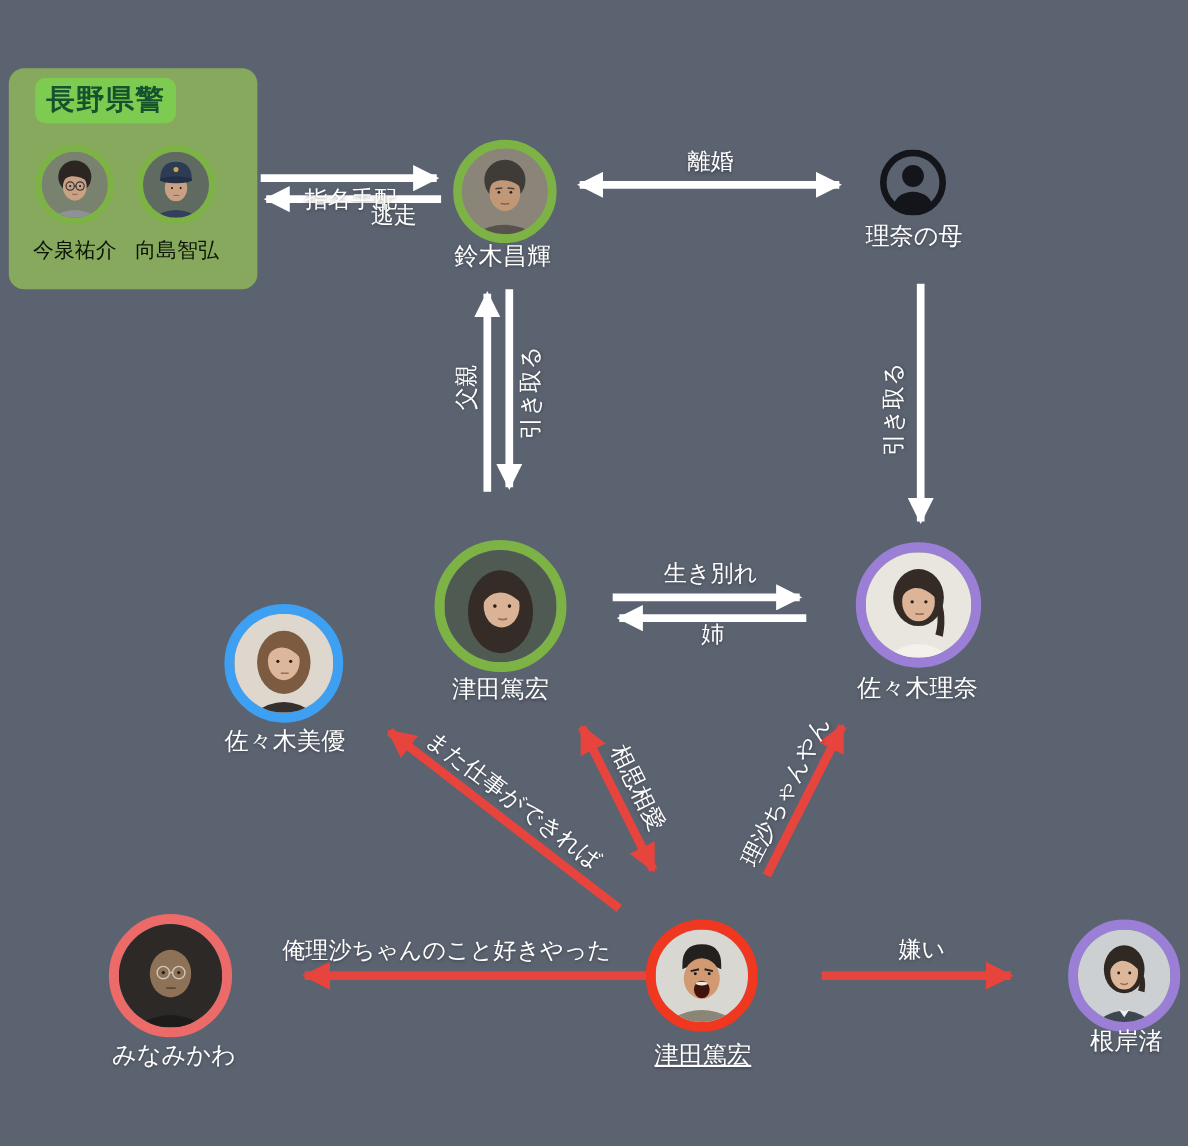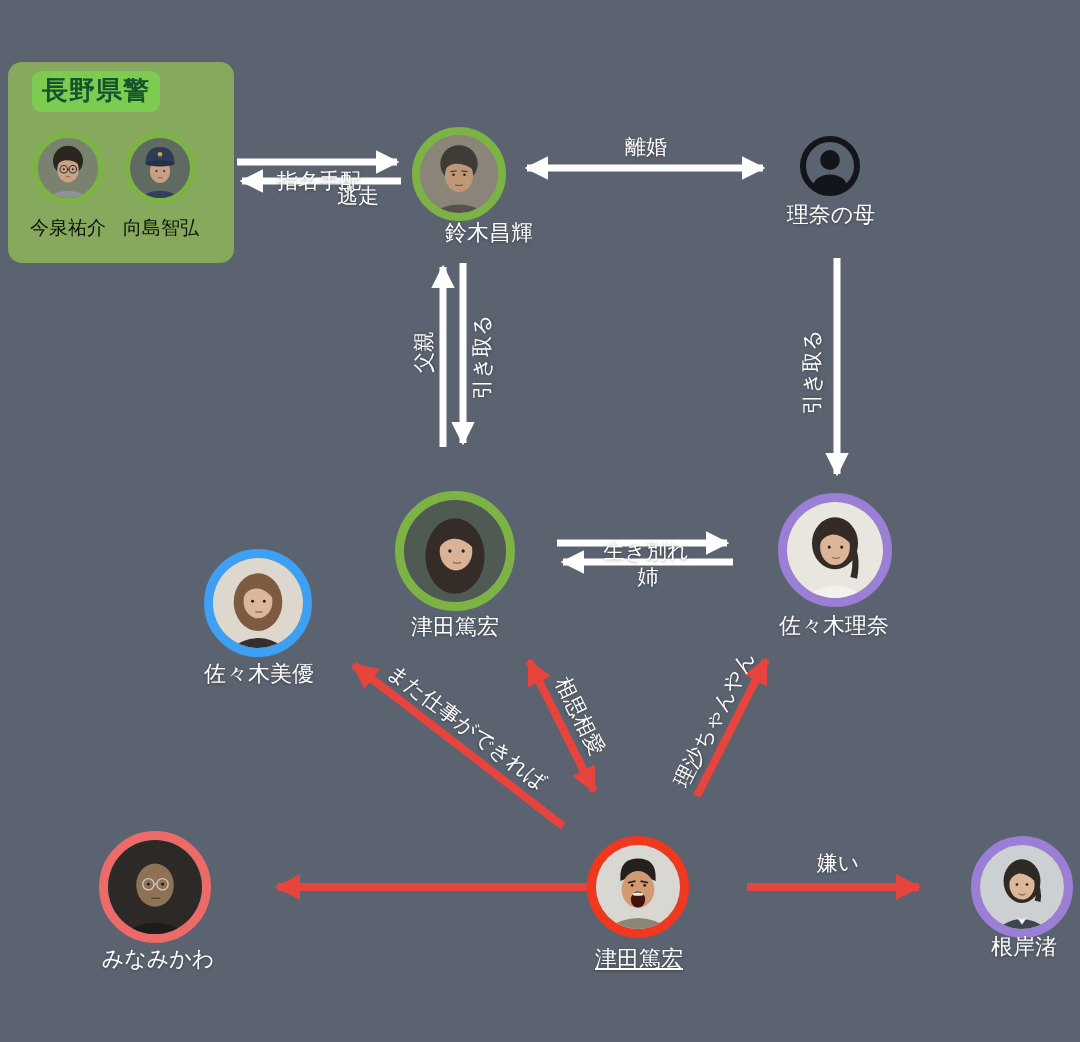--- a/index.html
+++ b/index.html
@@ -202,35 +202,36 @@
       <circle cx="44" cy="47" r="1.6" fill="#26201c"></circle>
         <circle cx="56" cy="47" r="1.6" fill="#26201c"></circle>
       <path d="M46,58 Q50,61 54,58" stroke="#a06a50" stroke-width="1.5" fill="none"></path>
       <path d="M20,100 Q50,76 80,100 Z" fill="#3e4652"></path>
       <path d="M44,86 L50,95 L56,86 Q50,90 44,86 Z" fill="#eef0f2"></path>
     </svg>
   </div>
 
   <div class="nlabel dark" style="left:68px;top:215px;">今泉祐介</div>
   <div class="nlabel dark" style="left:161px;top:215px;">向島智弘</div>
-  <div class="nlabel" style="left:457px;top:218px;margin-left:32px;">鈴木昌輝</div>
+  <div class="nlabel" style="left:457px;top:218px;">鈴木昌輝</div>
   <div class="nlabel" style="left:831px;top:200px;">理奈の母</div>
   <div class="nlabel" style="left:455px;top:612px;">津田篤宏</div>
   <div class="nlabel" style="left:834px;top:611px;">佐々木理奈</div>
   <div class="nlabel" style="left:259px;top:659px;">佐々木美優</div>
   <div class="nlabel" style="left:158px;top:944px;">みなみかわ</div>
   <div class="nlabel" style="left:639px;top:944px;text-decoration:underline;">津田篤宏</div>
   <div class="nlabel" style="left:1024px;top:932px;">根岸渚</div>
 
   <div class="elabel" style="left:319px;top:138px;margin-top:43px;">指名手配</div>
   <div class="elabel" style="left:310px;top:196px;margin-left:48px;">逃走</div>
   <div class="elabel" style="left:646px;top:147px;">離婚</div>
   <div class="elabel" style="left:424px;top:352px;transform:translate(-50%,-50%) rotate(-90deg);">父親</div>
   <div class="elabel" style="left:482px;top:357px;transform:translate(-50%,-50%) rotate(-90deg);">引き取る</div>
   <div class="elabel" style="left:812px;top:372px;transform:translate(-50%,-50%) rotate(-90deg);">引き取る</div>
-  <div class="elabel" style="left:646px;top:551px;font-family:Liberation Mono, monospace;">生き別れ</div>
+  <div class="elabel" style="left:646px;top:521px;font-family:Liberation Mono, monospace;">生き別れ</div>
   <div class="elabel" style="left:648px;top:577px;">姉</div>
   <div class="elabel" style="left:467px;top:727px;transform:translate(-50%,-50%) rotate(37deg);">また仕事ができれば</div>
   <div class="elabel" style="left:580px;top:716px;transform:translate(-50%,-50%) rotate(64deg);">相思相愛</div>
   <div class="elabel" style="left:714px;top:719px;transform:translate(-50%,-50%) rotate(-63deg);">理沙ちゃんやん</div>
+  <div class="elabel" style="left:406px;top:864px;">俺理沙ちゃんのこと好きやった</div>
   <div class="elabel" style="left:838px;top:863px;">嫌い</div>
 
 </div>
 
 </body></html>

